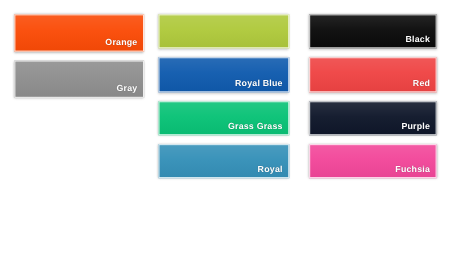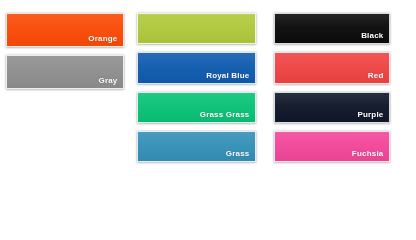--- a/index.html
+++ b/index.html
@@ -15,21 +15,20 @@
     overflow: hidden;
   }
   #palette-board {
     position: relative;
     width: 382px;
     height: 170px;
     background: #ffffff;
     display: flex;
     flex-direction: row;
     box-sizing: border-box;
-    justify-content: center;
   }
   .swatch-column {
     display: flex;
     flex-direction: column;
     box-sizing: border-box;
   }
   #column-1 {
     padding-left: 13px;
     padding-top: 13px;
     width: 138px;
@@ -106,21 +105,21 @@
     <div class="swatch" style="background-color: rgb(16, 91, 174);">
       <span class="swatch-sheen"></span>
       <span class="swatch-label" style="color: rgb(255, 255, 255);">Royal Blue</span>
     </div>
     <div class="swatch" style="background-color: rgb(9, 194, 118);">
       <span class="swatch-sheen"></span>
       <span class="swatch-label" style="color: rgb(255, 255, 255);">Grass Grass</span>
     </div>
     <div class="swatch" style="background-color: rgb(53, 144, 184);">
       <span class="swatch-sheen"></span>
-      <span class="swatch-label" style="color: rgb(255, 255, 255);">Grass</span>
+      <span class="swatch-label" style="color: rgb(255, 255, 255);">Royal</span>
     </div>
   </div>
 
   <div class="swatch-column" id="column-3">
     <div class="swatch" style="background-color: rgb(11, 11, 11);">
       <span class="swatch-sheen"></span>
       <span class="swatch-label" style="color: rgb(255, 255, 255);">Black</span>
     </div>
     <div class="swatch" style="background-color: #ef4444; text-decoration: underline;">
       <span class="swatch-sheen"></span>

